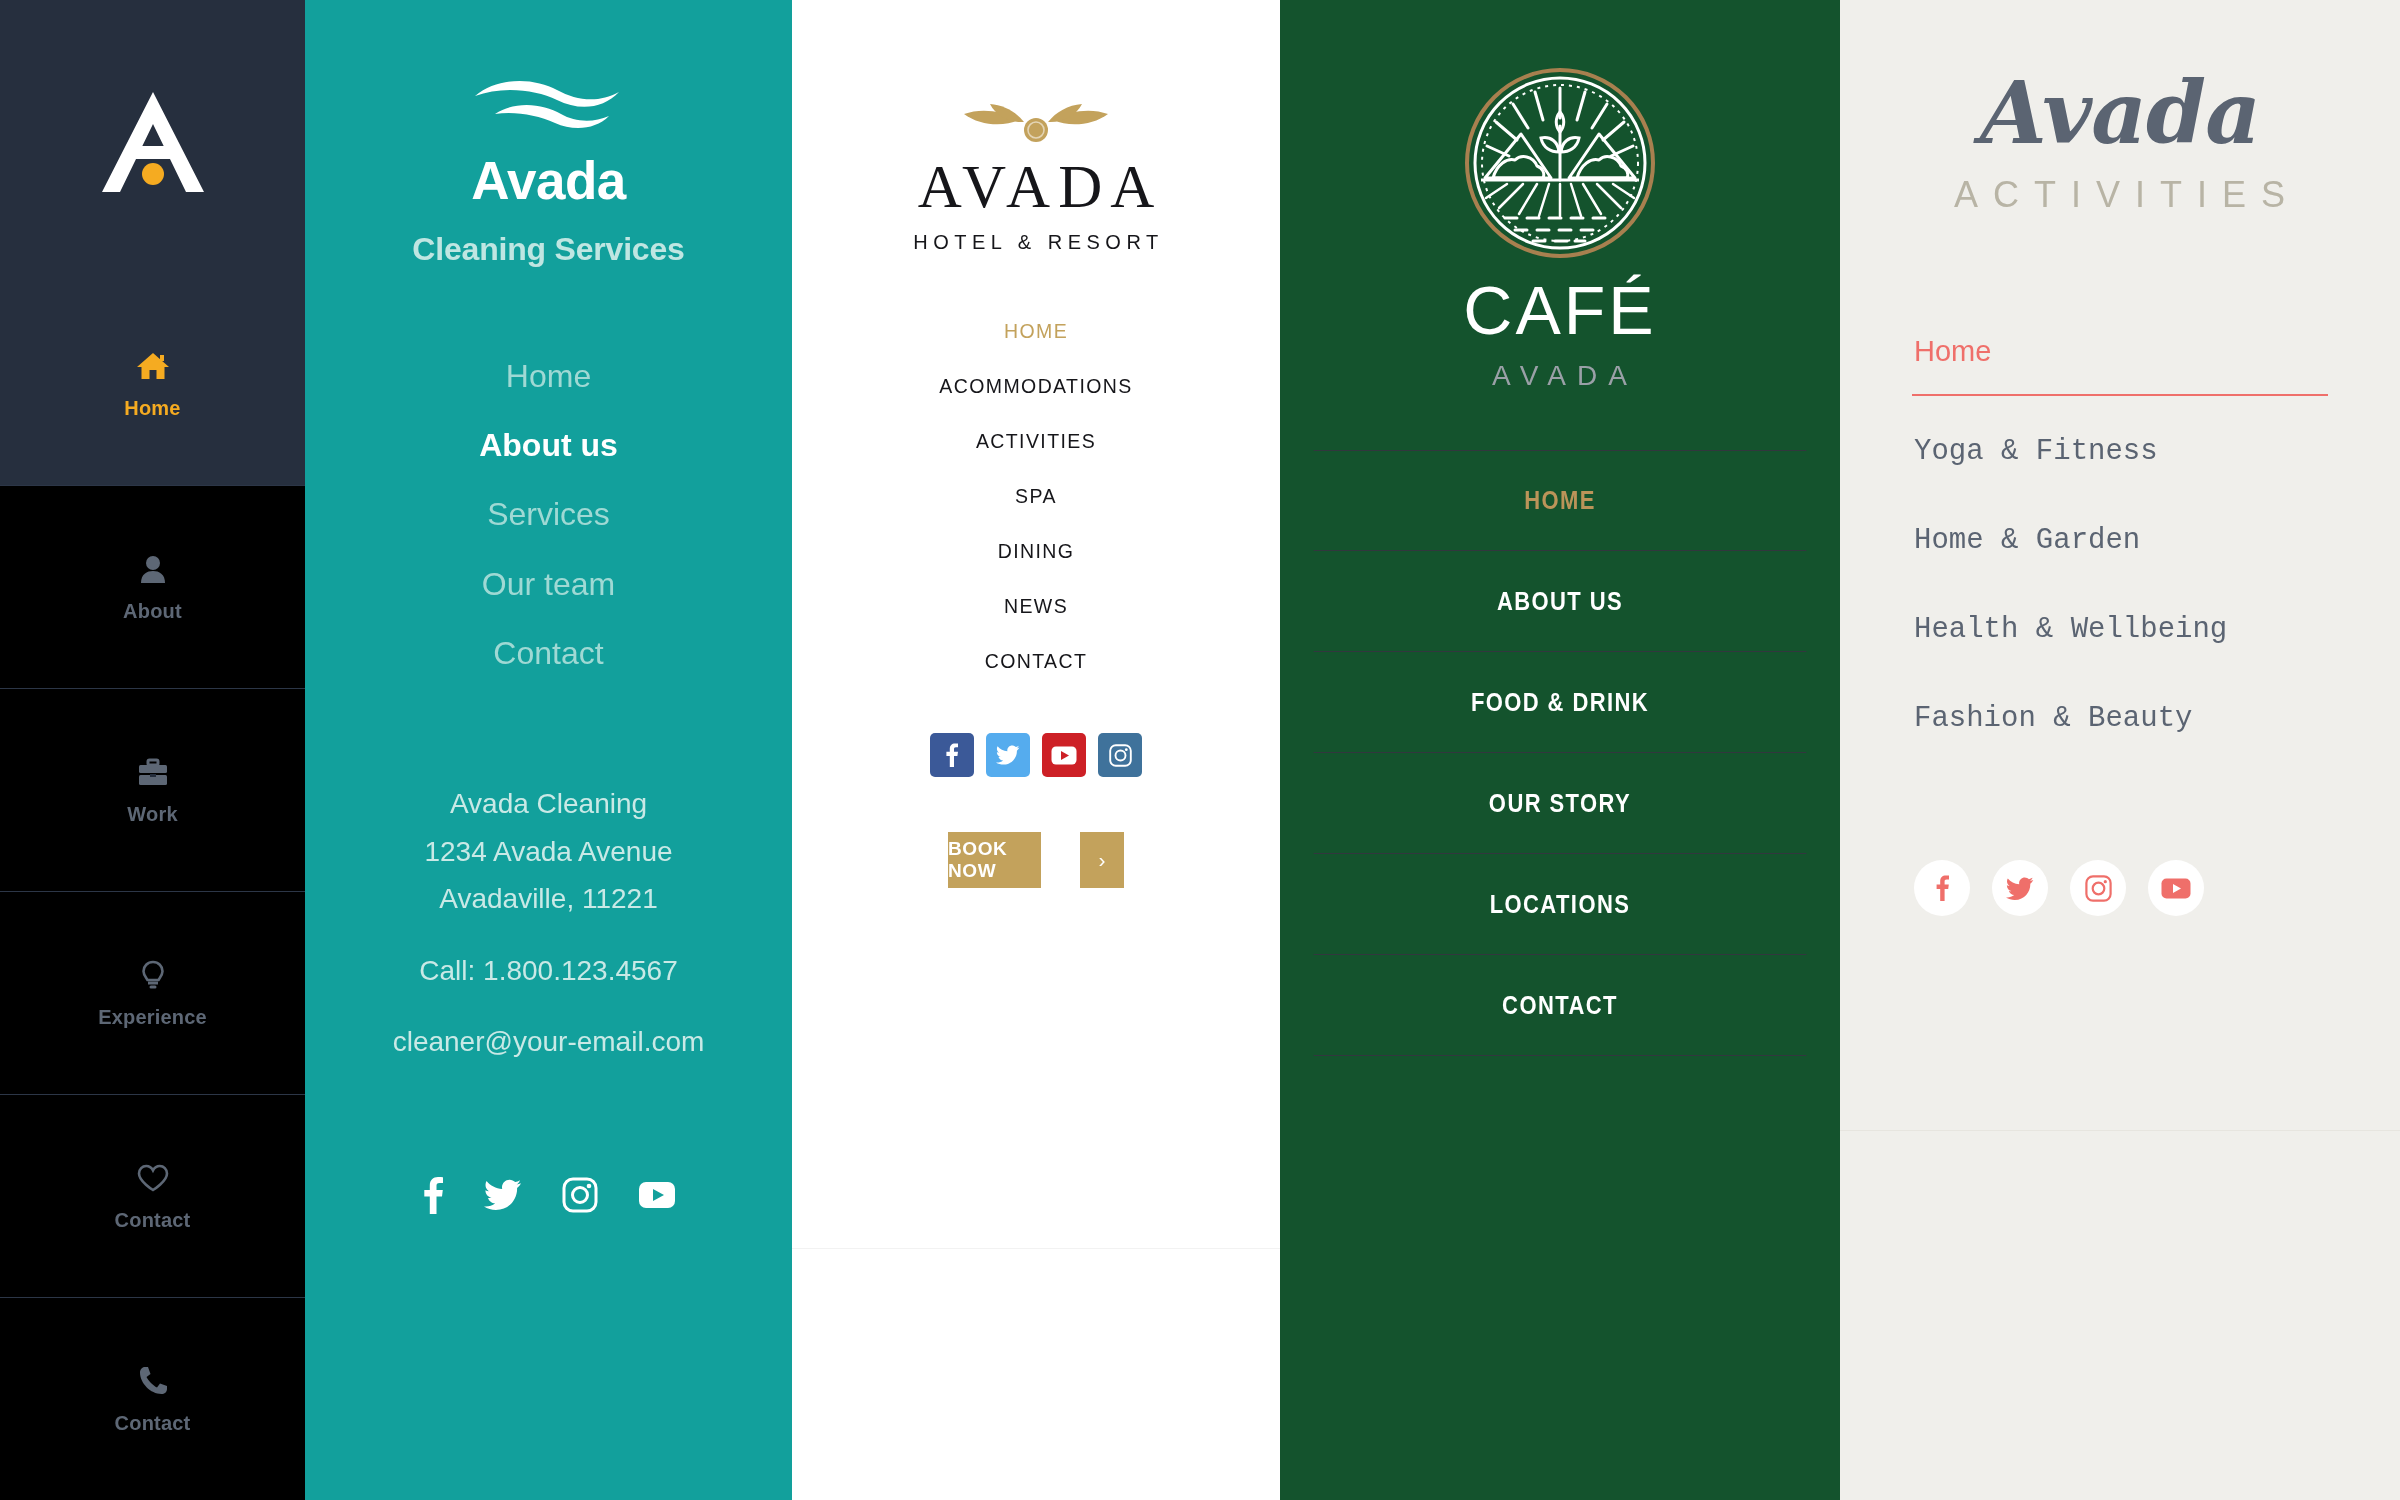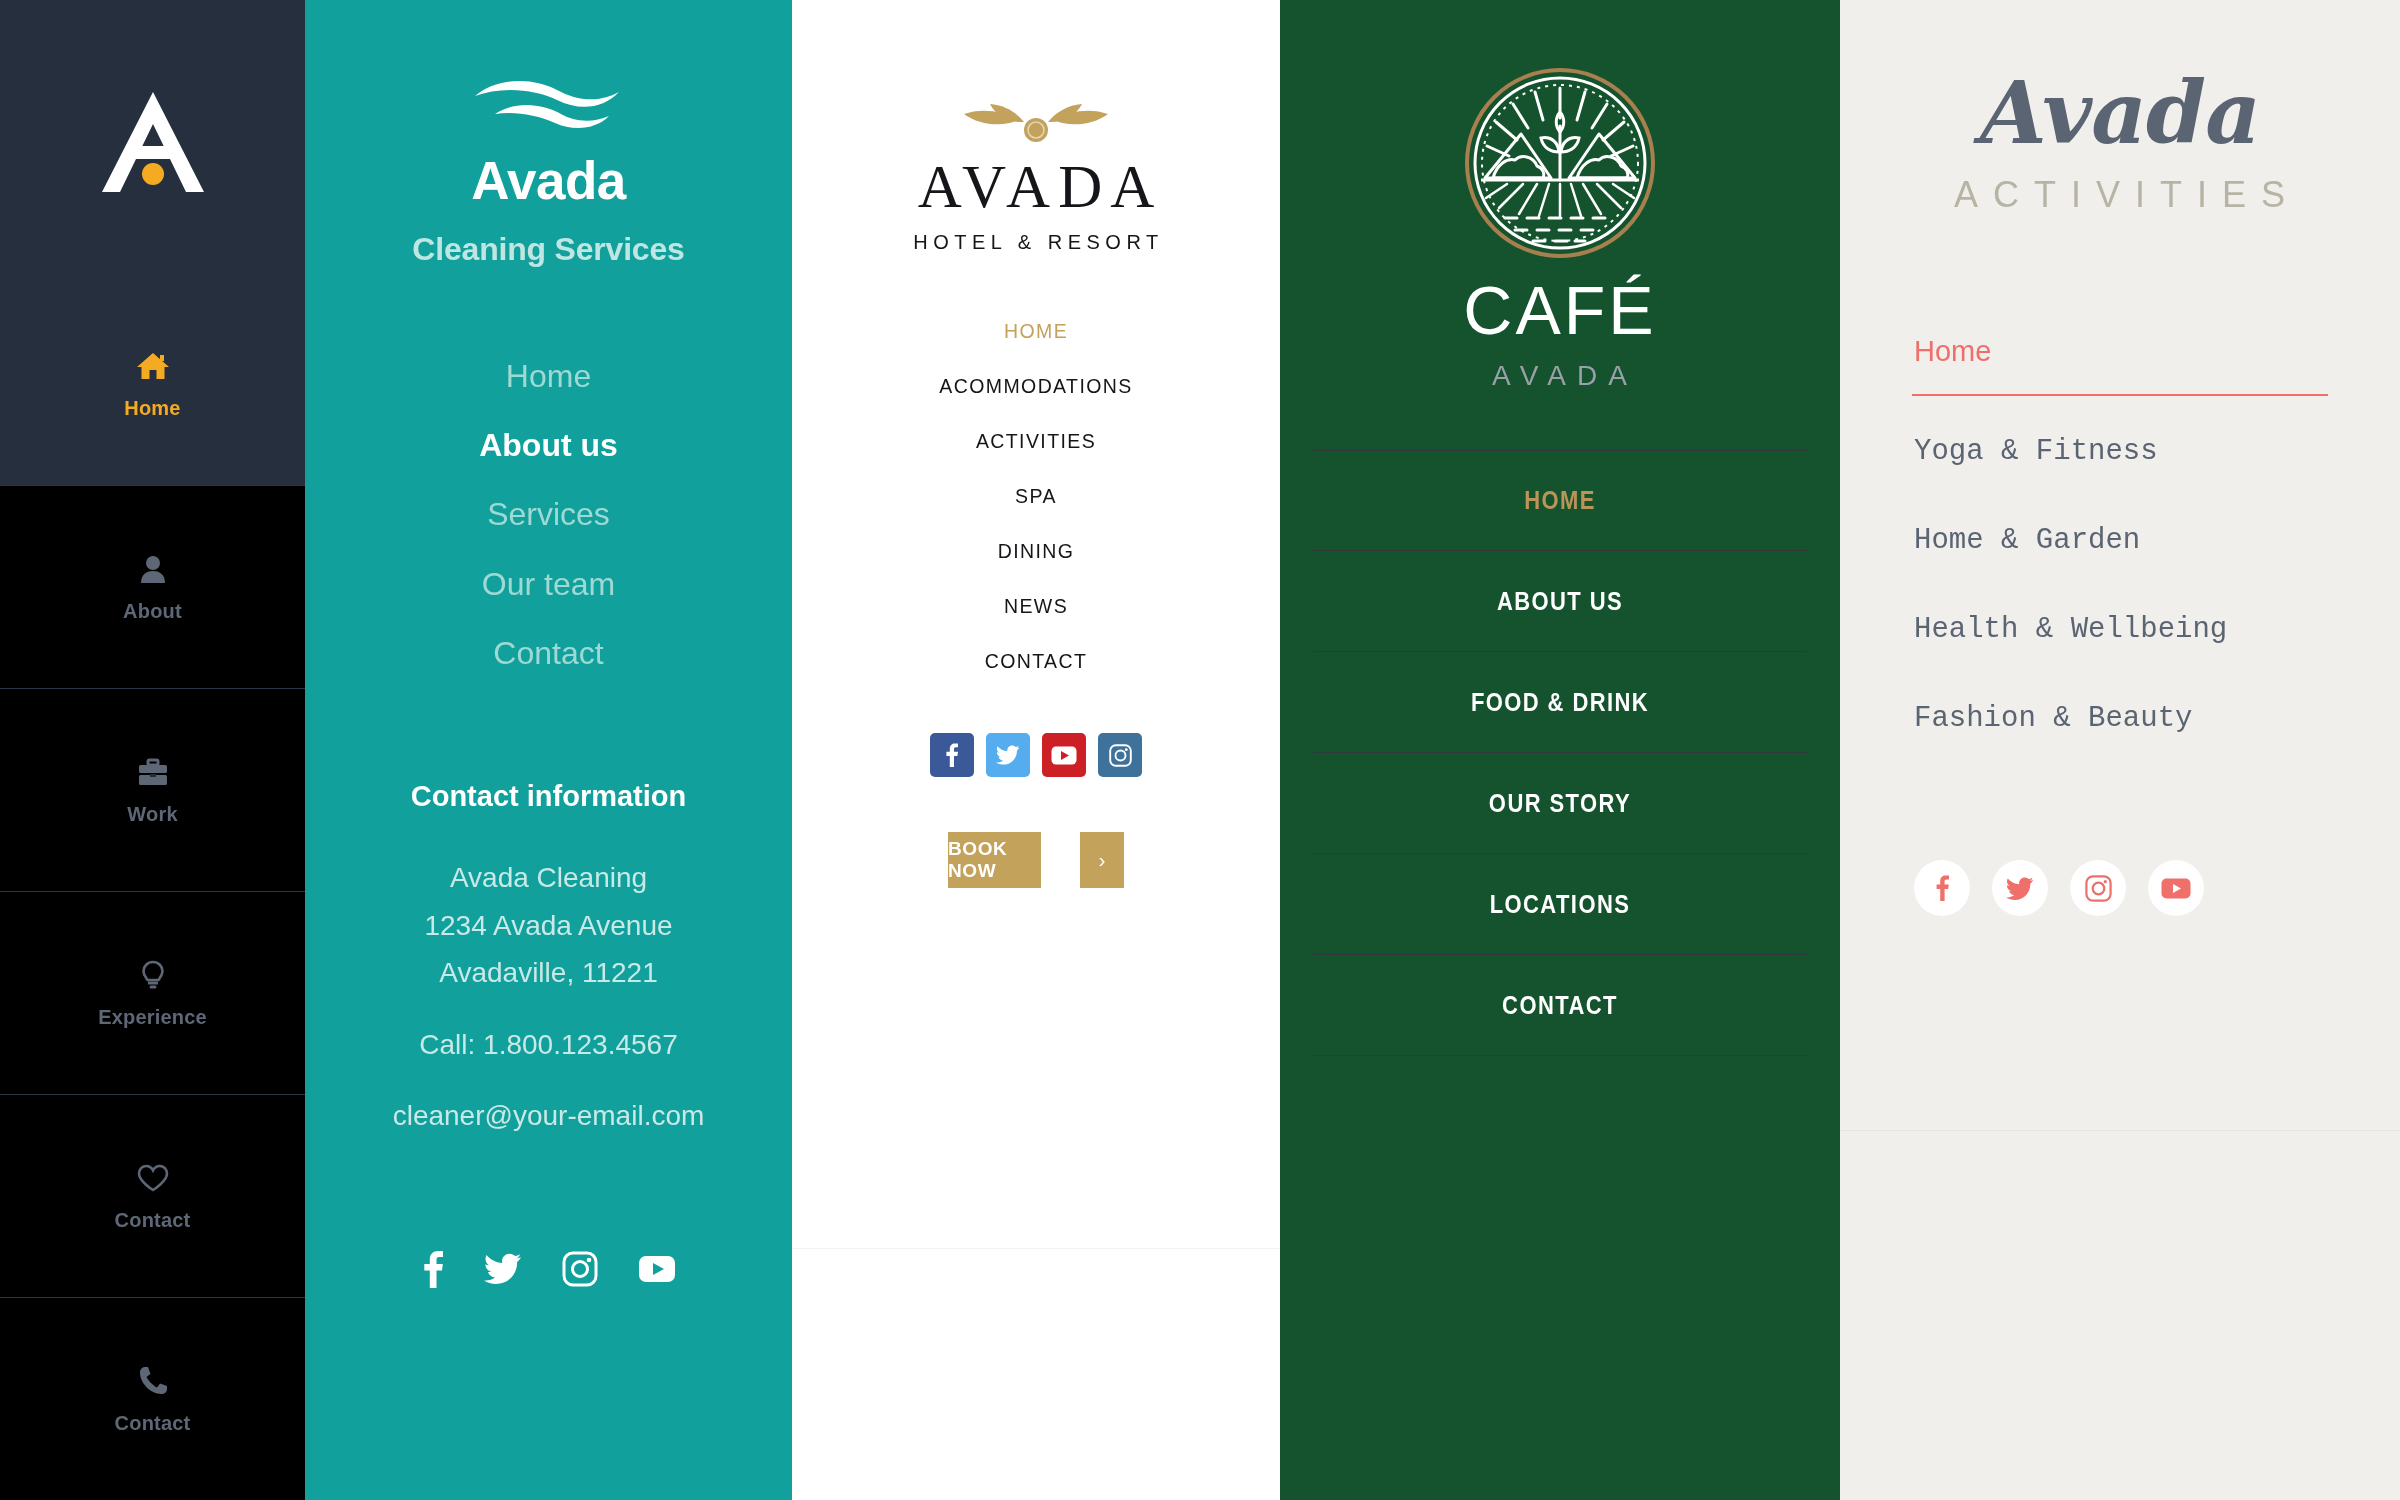--- a/index.html
+++ b/index.html
@@ -294,21 +294,20 @@
 
   <div id="cleaning-nav">
     <div class="cl-item">Home</div>
     <div class="cl-item active">About us</div>
     <div class="cl-item">Services</div>
     <div class="cl-item">Our team</div>
     <div class="cl-item">Contact</div>
   </div>
 
   <div id="cleaning-contact">
-    <div id="cleaning-contact-title">Contact information</div>
     <div class="cl-line">Avada Cleaning</div>
     <div class="cl-line">1234 Avada Avenue</div>
     <div class="cl-line">Avadaville, 11221</div>
     <div class="cl-gap"></div>
     <div class="cl-line">Call: 1.800.123.4567</div>
     <div class="cl-gap"></div>
     <div class="cl-line">cleaner@your-email.com</div>
   </div>
 
   <div id="cleaning-social">

